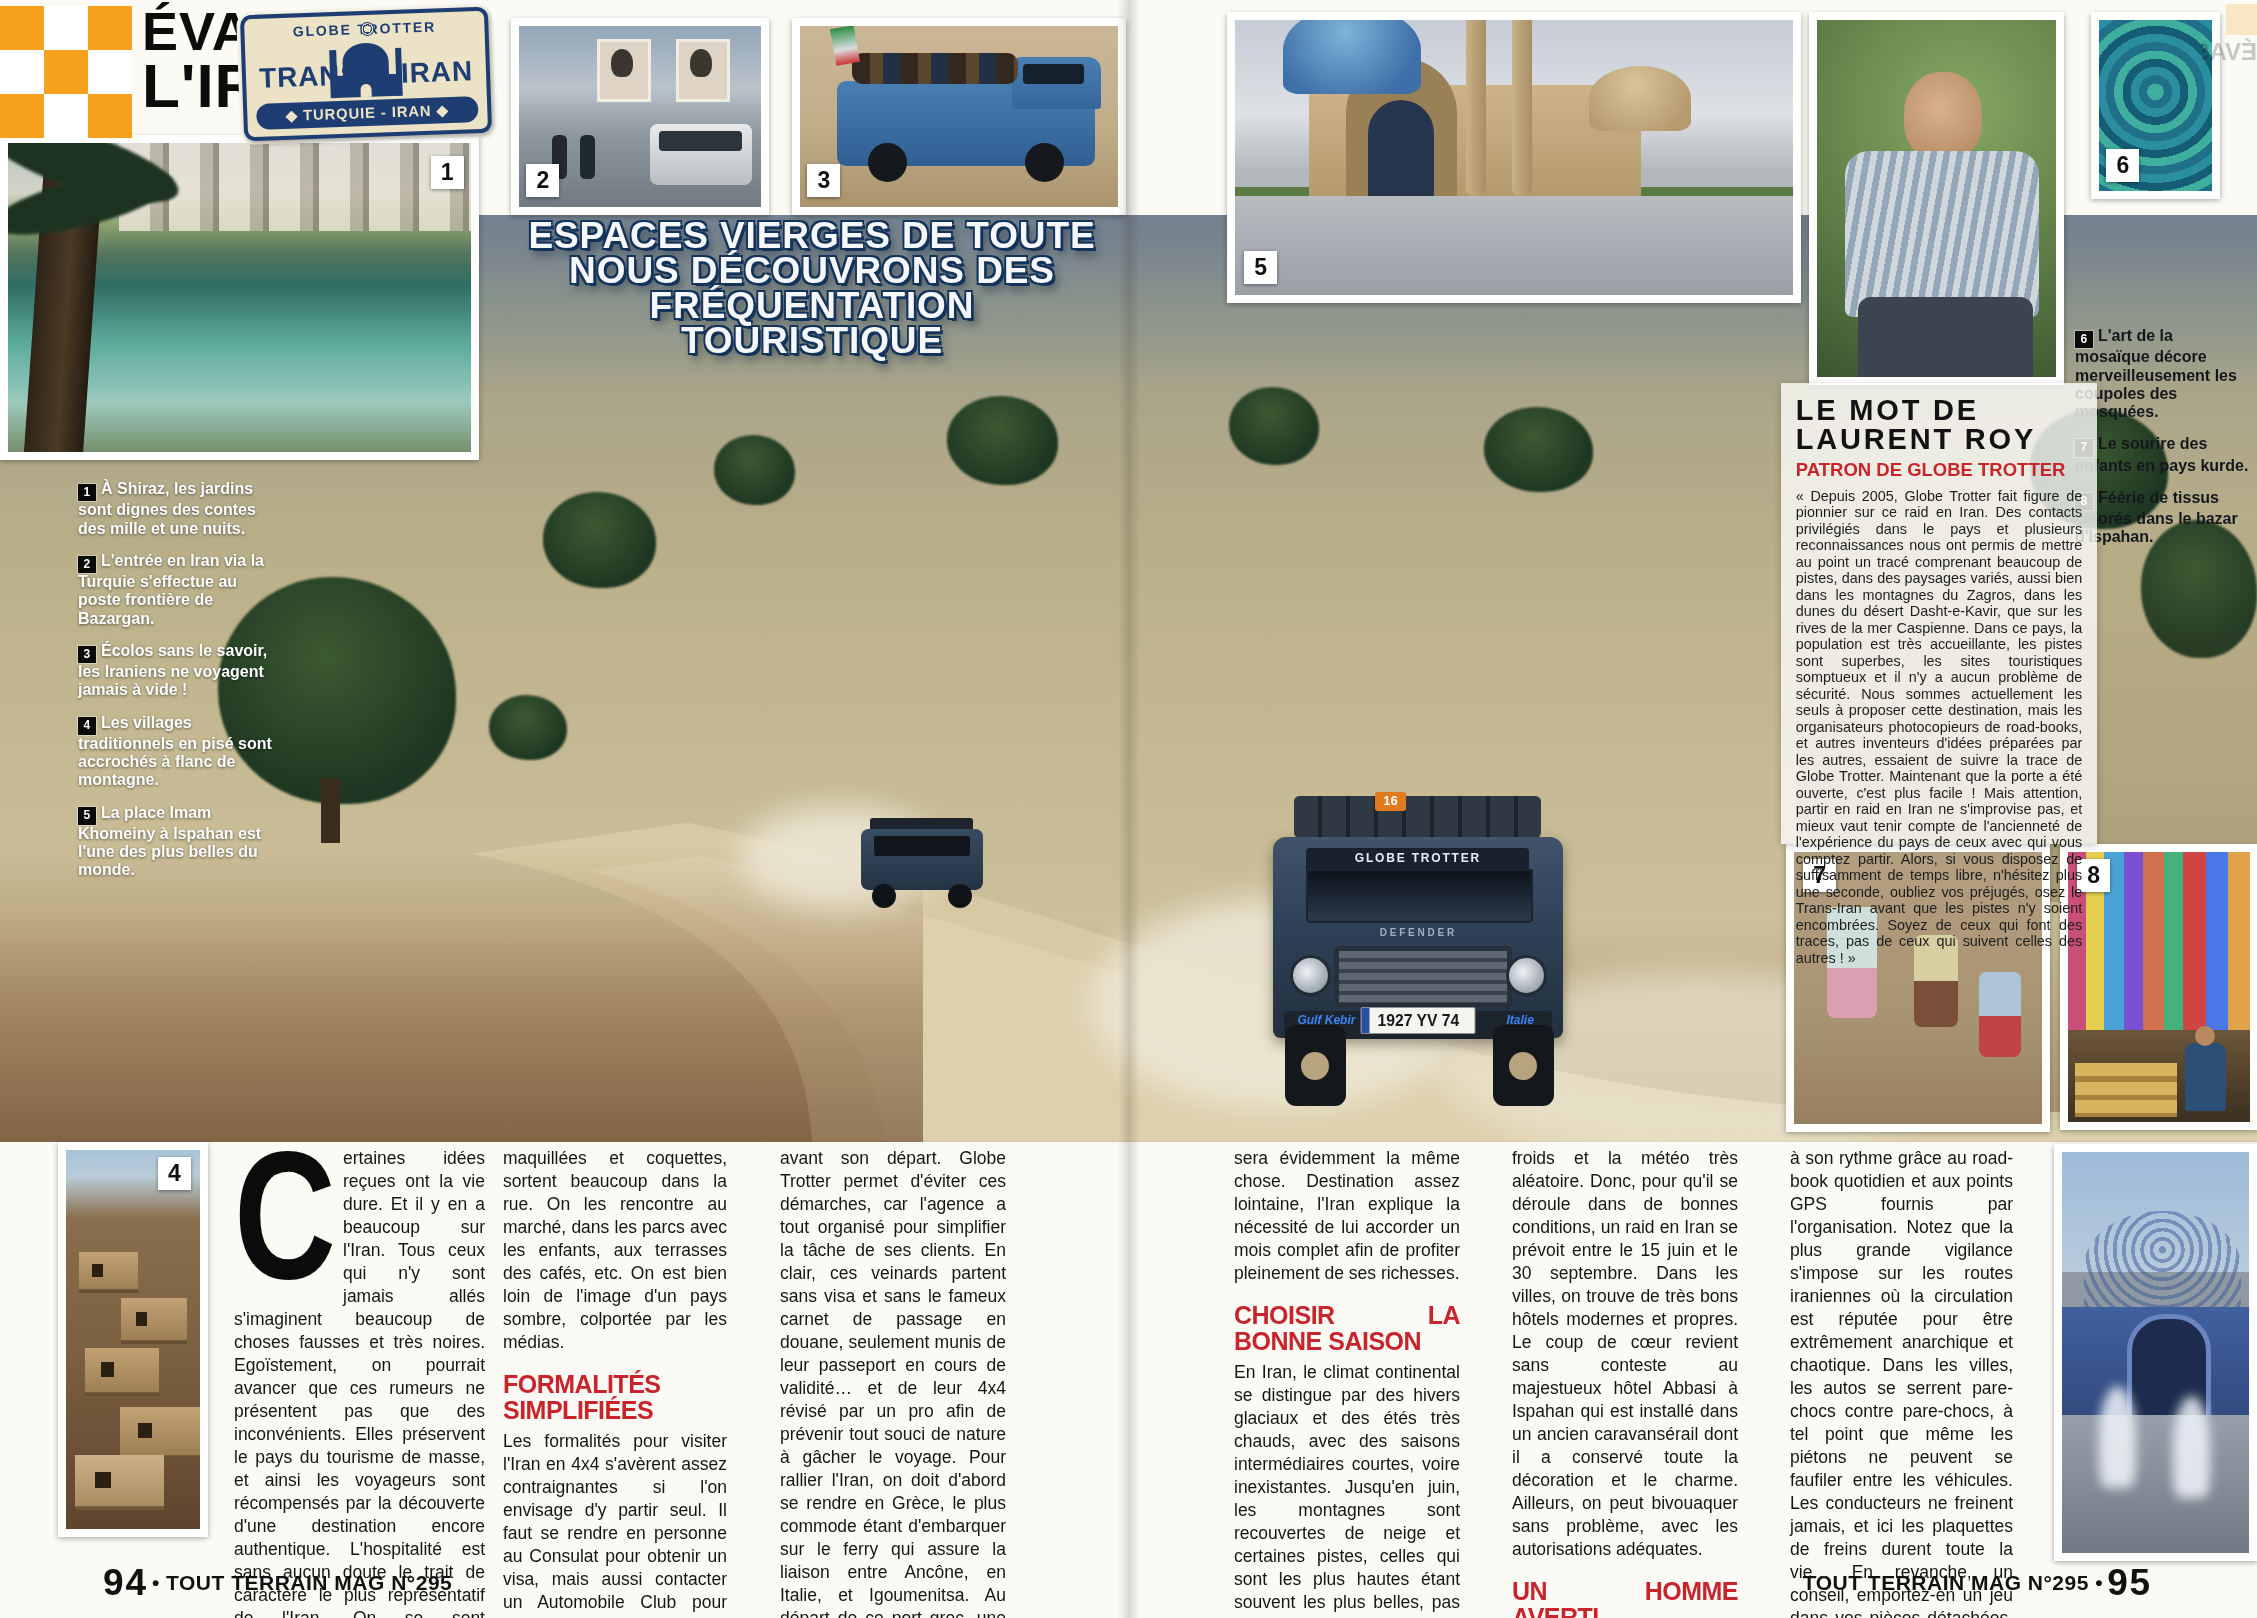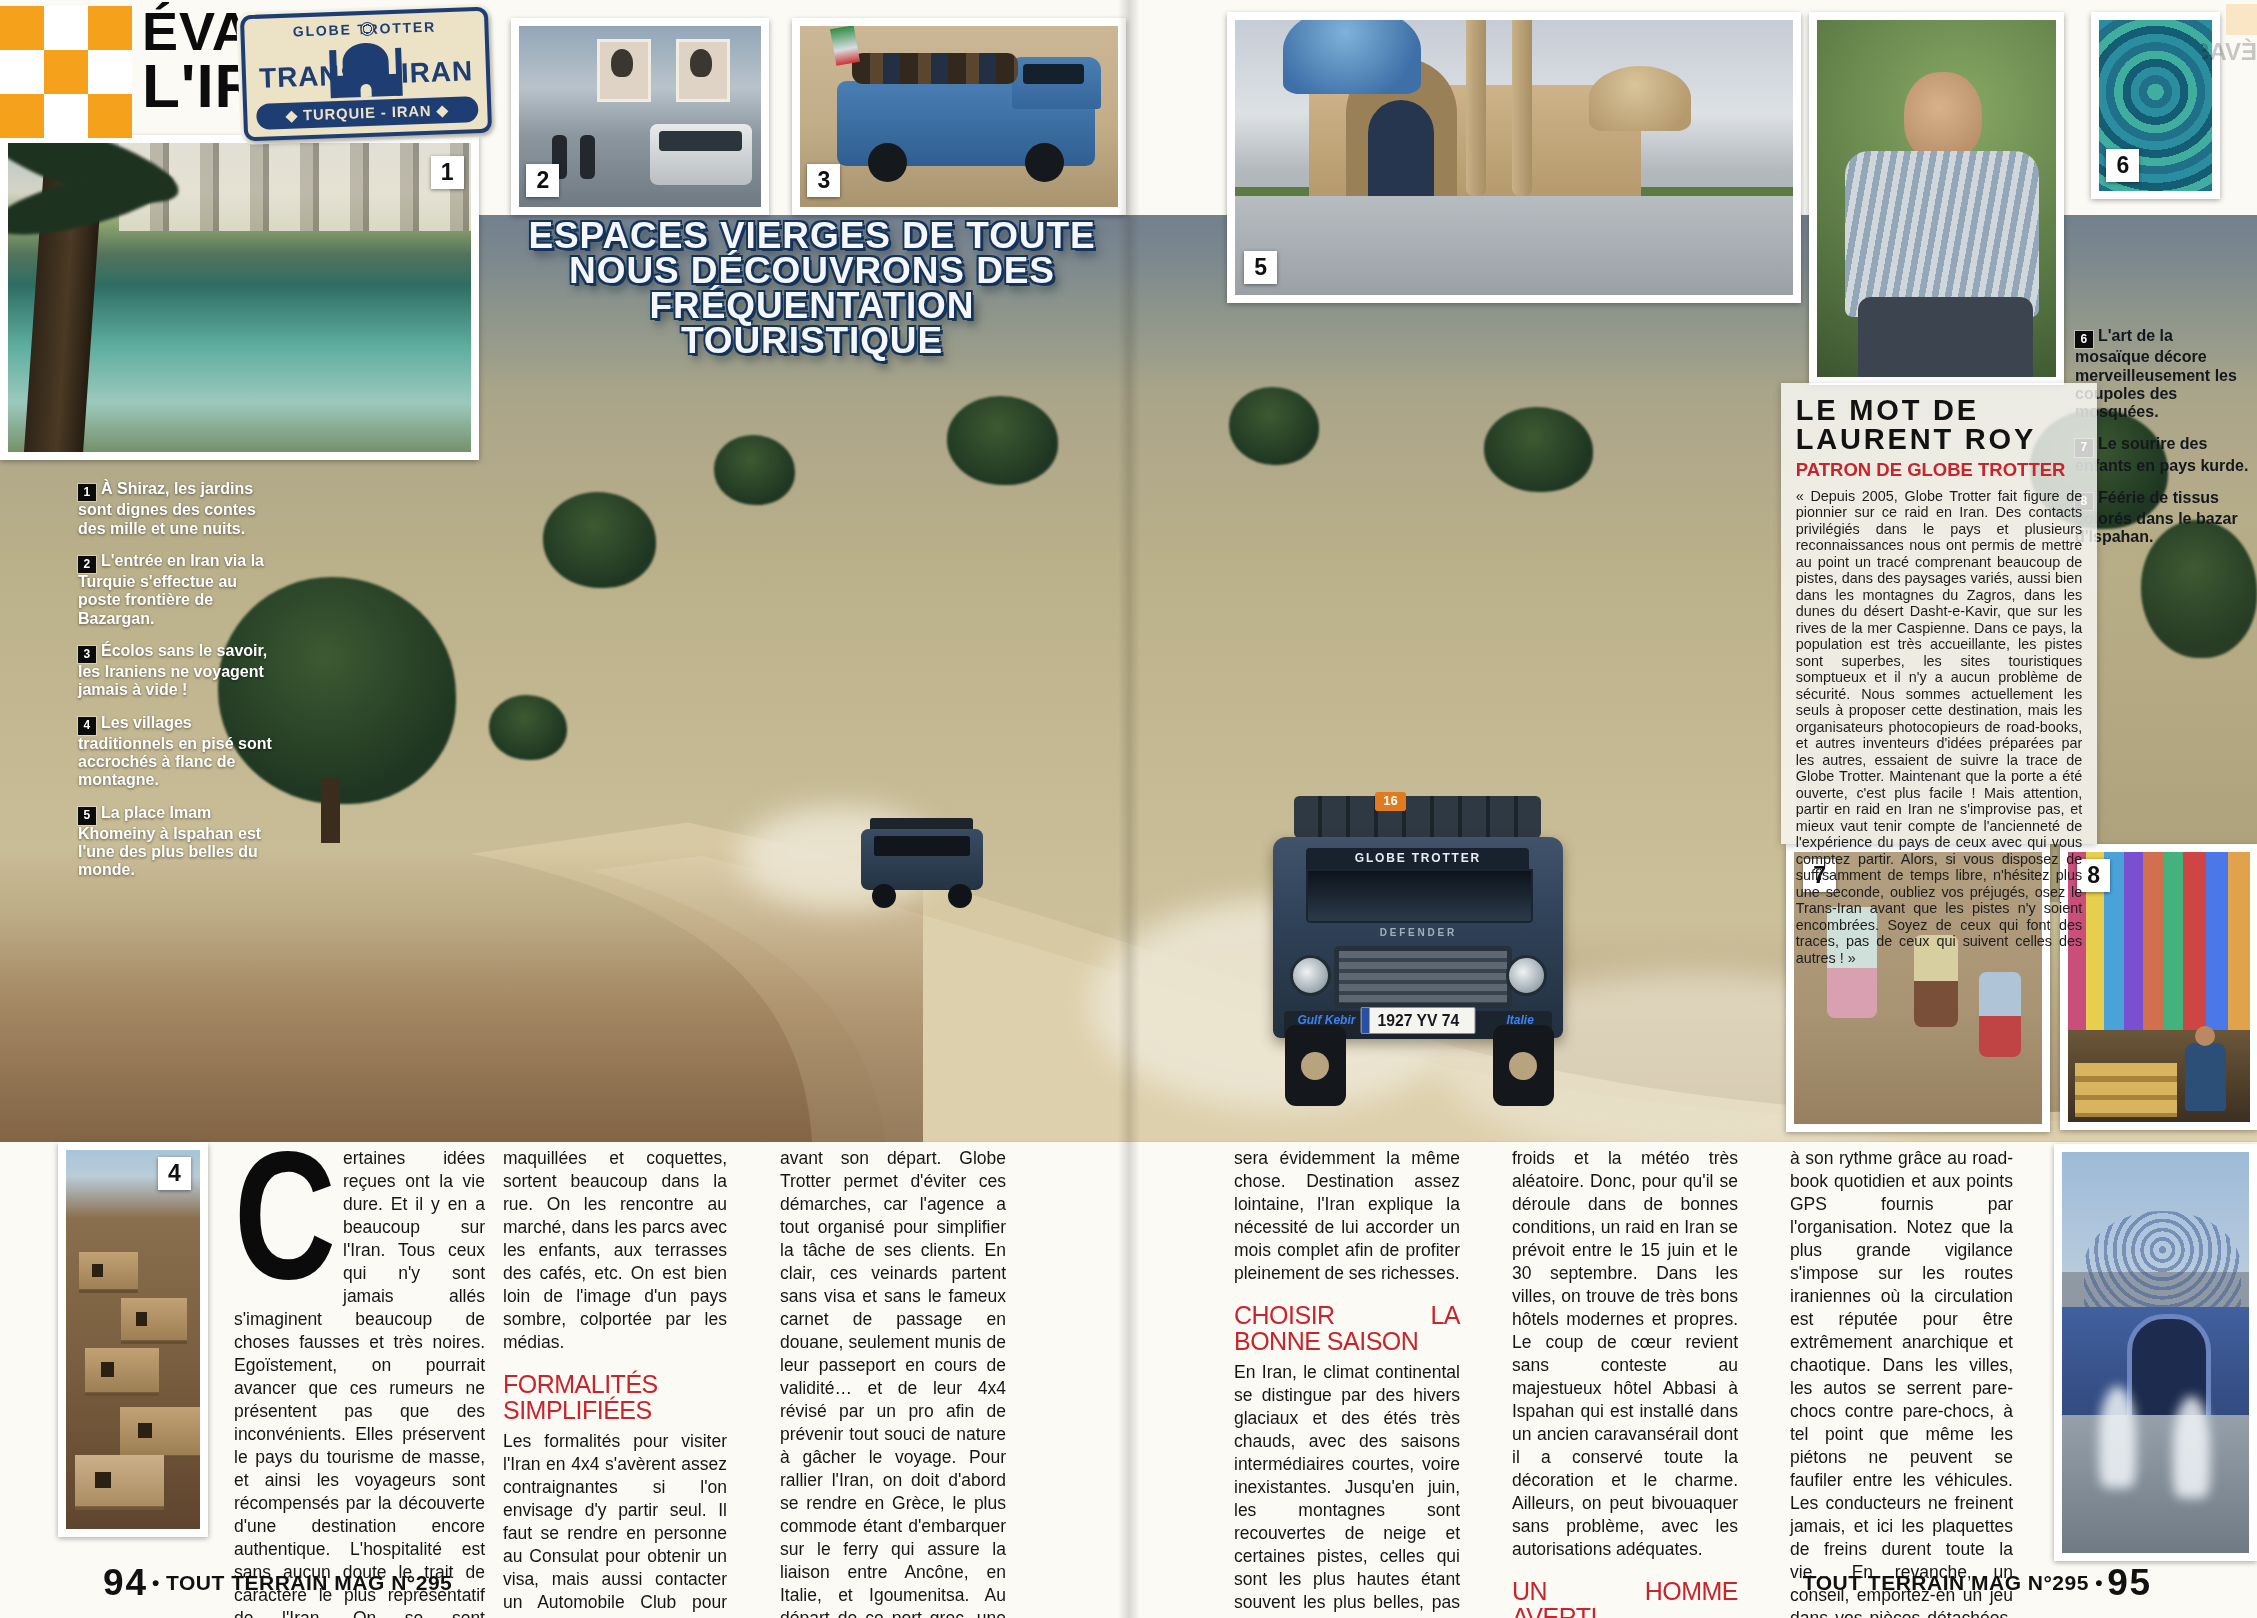--- a/index.html
+++ b/index.html
@@ -125,21 +125,21 @@
   .sidebar{position:absolute;left:1781px;top:383px;width:316px;height:461px;z-index:3;background:rgba(253,253,250,.8);padding:13px 14.8px;box-sizing:border-box;box-shadow:0 1.8px 7.4px rgba(0,0,0,.25);}
   .sidebar .t{font-size:29px;font-weight:bold;letter-spacing:2.8px;line-height:1.0;color:#121212;}
   .sidebar .sub{font-size:18.5px;font-weight:bold;color:#c8242b;margin:4.6px 0 7.4px;}
   .sidebar .body{font-size:14.4px;line-height:16.5px;text-align:justify;color:#1d1d1d;}
   
   .col{position:absolute;top:1147px;font-size:17.5px;line-height:23px;text-align:justify;color:#151515;z-index:2;}
   .col p{margin:0;}
   #col1{left:234px;width:251px;} #col2{left:503px;width:224px;} #col3{left:780px;width:226px;}
   #col4{left:1234px;width:226px;} #col5{left:1512px;width:226px;} #col6{left:1790px;width:223px;}
   .dropcap{float:left;width:96px;height:135px;font-size:181px;line-height:129px;font-weight:bold;color:#0b0b0b;margin:3.7px 13px 3.7px 0;transform:scaleX(.78);transform-origin:left top;}
-  .red-h{color:#c8242b;font-weight:normal;font-size:25px;line-height:1.04;letter-spacing:-0.5px;margin:16.6px 0 7.4px !important;}
+  .red-h{color:#c8242b;font-weight:bold;font-size:25px;line-height:1.04;letter-spacing:-0.5px;margin:16.6px 0 7.4px !important;}
   
   .footer{position:absolute;top:1562px;z-index:4;color:#111;white-space:nowrap;}
   .footer .pgnum{font-size:37px;font-weight:bold;letter-spacing:1.8px;vertical-align:-5.5px;}
   .footer .pglabel{font-size:21px;font-weight:bold;letter-spacing:0.5px;}
   #footer-left{left:103px;} #footer-right{right:105px;text-align:right;}
   .gutter{position:absolute;left:1118px;top:0;width:22px;height:1619px;z-index:6;pointer-events:none;background:linear-gradient(90deg,rgba(0,0,0,0),rgba(40,35,25,.16) 50%,rgba(0,0,0,0));}
 </style>
 </head>
 <body>
 

